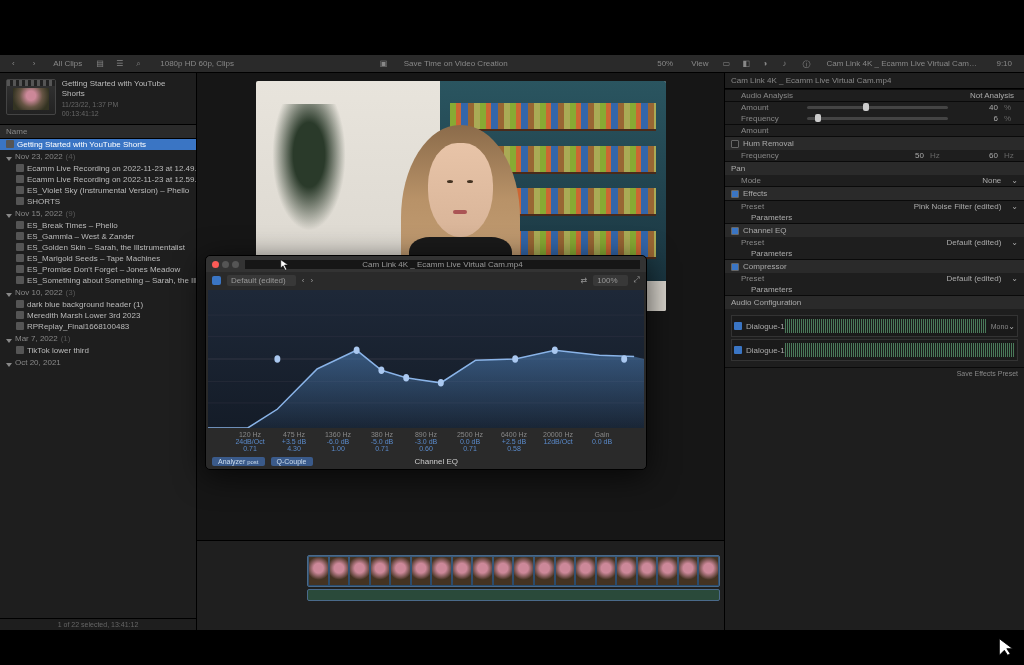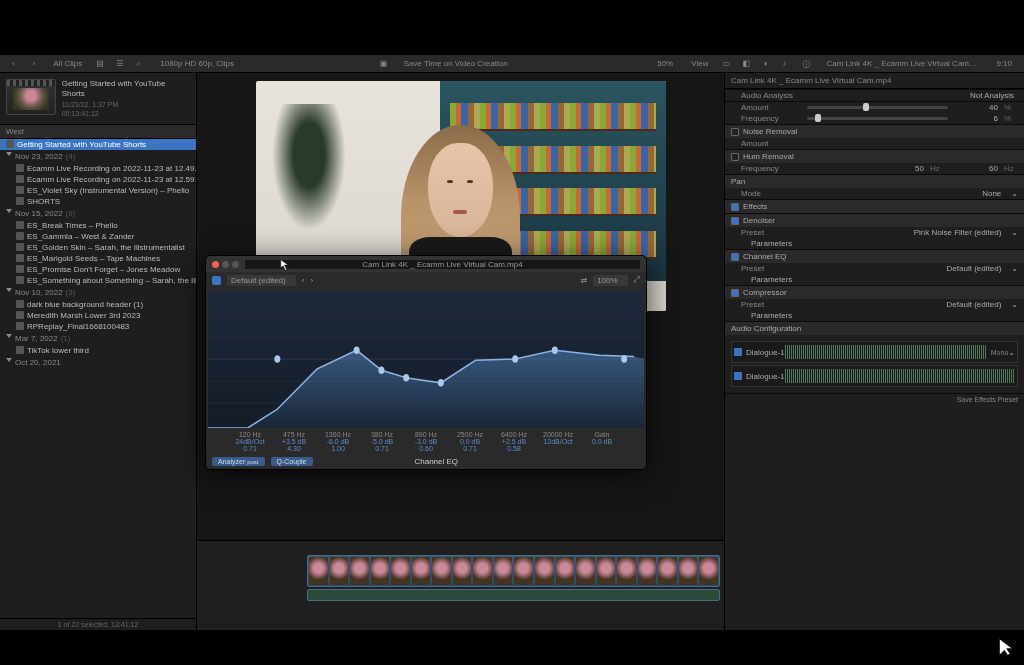--- a/index.html
+++ b/index.html
@@ -14,21 +14,21 @@
 .thumbrow{padding:6px;display:flex;gap:6px;align-items:flex-start}
 .thumb{width:50px;height:36px;background:linear-gradient(#333,#222);border:1px solid #444;border-radius:2px;position:relative}
 .thumb::before{content:"";position:absolute;top:0;left:0;right:0;height:6px;background:repeating-linear-gradient(90deg,#555 0 3px,#222 3px 6px)}
 .thumb::after{content:"";position:absolute;inset:8px 6px 4px;background:radial-gradient(circle at 50% 35%,#c89 20%,#654 50%,#332 80%)}
 .thumb-meta{font-size:8px;color:#bbb;line-height:1.3}
 .thumb-meta .sub{color:#666;font-size:7px}
 .namehdr{background:#2a2a2a;padding:2px 6px;font-size:8px;color:#888;border-top:1px solid #000;border-bottom:1px solid #000}
 .tree{flex:1;overflow:auto;font-size:8px}
 .tree .row{padding:1px 6px;color:#bbb;white-space:nowrap;cursor:pointer;display:flex;align-items:center;gap:3px}
 .tree .row.sel{background:#3a75c4;color:#fff}
-.tree .date{color:#888;padding:2px 6px;display:flex;align-items:flex-start;gap:3px}
+.tree .date{color:#888;padding:2px 6px;display:flex;align-items:flex-end;gap:3px}
 .tree .tri{display:inline-block;width:0;height:0;border-left:3.5px solid transparent;border-right:3.5px solid transparent;border-top:4px solid #888}
 .tree .ind{padding-left:16px}
 .tree .ic{width:8px;height:8px;background:#555;border-radius:1px;display:inline-block;flex-shrink:0}
 .statusbar{font-size:7px;color:#666;padding:2px 6px;text-align:center;border-top:1px solid #000}
 .center{flex:1;display:flex;flex-direction:column;min-width:0;background:#161616}
 .viewer{flex:1;padding:8px;display:flex;align-items:flex-start;justify-content:center;min-height:0}
 .video{width:410px;height:230px;background:#222;border-radius:2px;position:relative;overflow:hidden}
 .video .wall{position:absolute;inset:0;background:linear-gradient(#e8e4dc,#dad6ce)}
 .video .shelf{position:absolute;left:45%;right:0;top:0;bottom:30px;background:linear-gradient(#2a5560,#1a3540);display:flex;flex-direction:column;justify-content:space-evenly;padding:10px 4px}
 .video .books{height:28px;margin:2px 6px;background:repeating-linear-gradient(90deg,#8a3 0 6px,#c63 6px 11px,#36a 11px 18px,#963 18px 24px,#aa5 24px 30px);border-bottom:2px solid #4a2a1a}
@@ -122,21 +122,21 @@
 
     <div class="left">
       <div class="thumbrow">
         <div class="thumb"></div>
         <div class="thumb-meta">
           <div>Getting Started with YouTube Shorts</div>
           <div class="sub">11/23/22, 1:37 PM</div>
           <div class="sub">00:13:41:12</div>
         </div>
       </div>
-      <div class="namehdr">West</div>
+      <div class="namehdr">Name</div>
       <div class="tree" id="tree">
           <div class="row sel"><span class="ic"></span> Getting Started with YouTube Shorts</div>
           <div class="date"><span class="tri"></span>Nov 23, 2022 <span style="color:#555">(4)</span></div>
           <div class="row ind"><span class="ic"></span> Ecamm Live Recording on 2022-11-23 at 12.49.38</div>
           <div class="row ind"><span class="ic"></span> Ecamm Live Recording on 2022-11-23 at 12.59.53</div>
           <div class="row ind"><span class="ic"></span> ES_Violet Sky (Instrumental Version) – Phello</div>
           <div class="row ind"><span class="ic"></span> SHORTS</div>
           <div class="date"><span class="tri"></span>Nov 15, 2022 <span style="color:#555">(9)</span></div>
           <div class="row ind"><span class="ic"></span> ES_Break Times – Phello</div>
           <div class="row ind"><span class="ic"></span> ES_Gammla – West &amp; Zander</div>
@@ -237,24 +237,20 @@
           <div class="param">
               <span class="lbl">Frequency</span>
               <div class="slider">
                 <div class="knob" style="left:6%"></div>
               </div>
               <span class="val">6</span>
               <span class="unit">%</span>
             </div>
         </div>
         <div class="sect">
-          <div class="sect-h">
-              <span class="chk" style="background:#222"></span>
-              <span>Noise Removal</span>
-            </div>
           <div class="param">
               <span class="lbl">Amount</span>
             </div>
         </div>
         <div class="sect">
           <div class="sect-h">
               <span class="chk" style="background:#222"></span>
               <span>Hum Removal</span>
             </div>
           <div class="param">
@@ -276,24 +272,20 @@
               <span>⌄</span>
             </div>
         </div>
         <div class="sect">
             <div class="sect-h">
               <span class="chk"></span>
               <span>Effects</span>
             </div>
           </div>
         <div class="sect">
-          <div class="sect-h">
-              <span class="chk"></span>
-              <span>Denoiser</span>
-            </div>
           <div class="param">
               <span class="lbl">Preset</span>
               <span class="preset">Pink Noise Filter (edited)</span>
               <span>⌄</span>
             </div>
           <div class="param">
               <span class="tri" style="transform:rotate(-90deg);margin-right:4px"></span>
               <span>Parameters</span>
             </div>
         </div>

